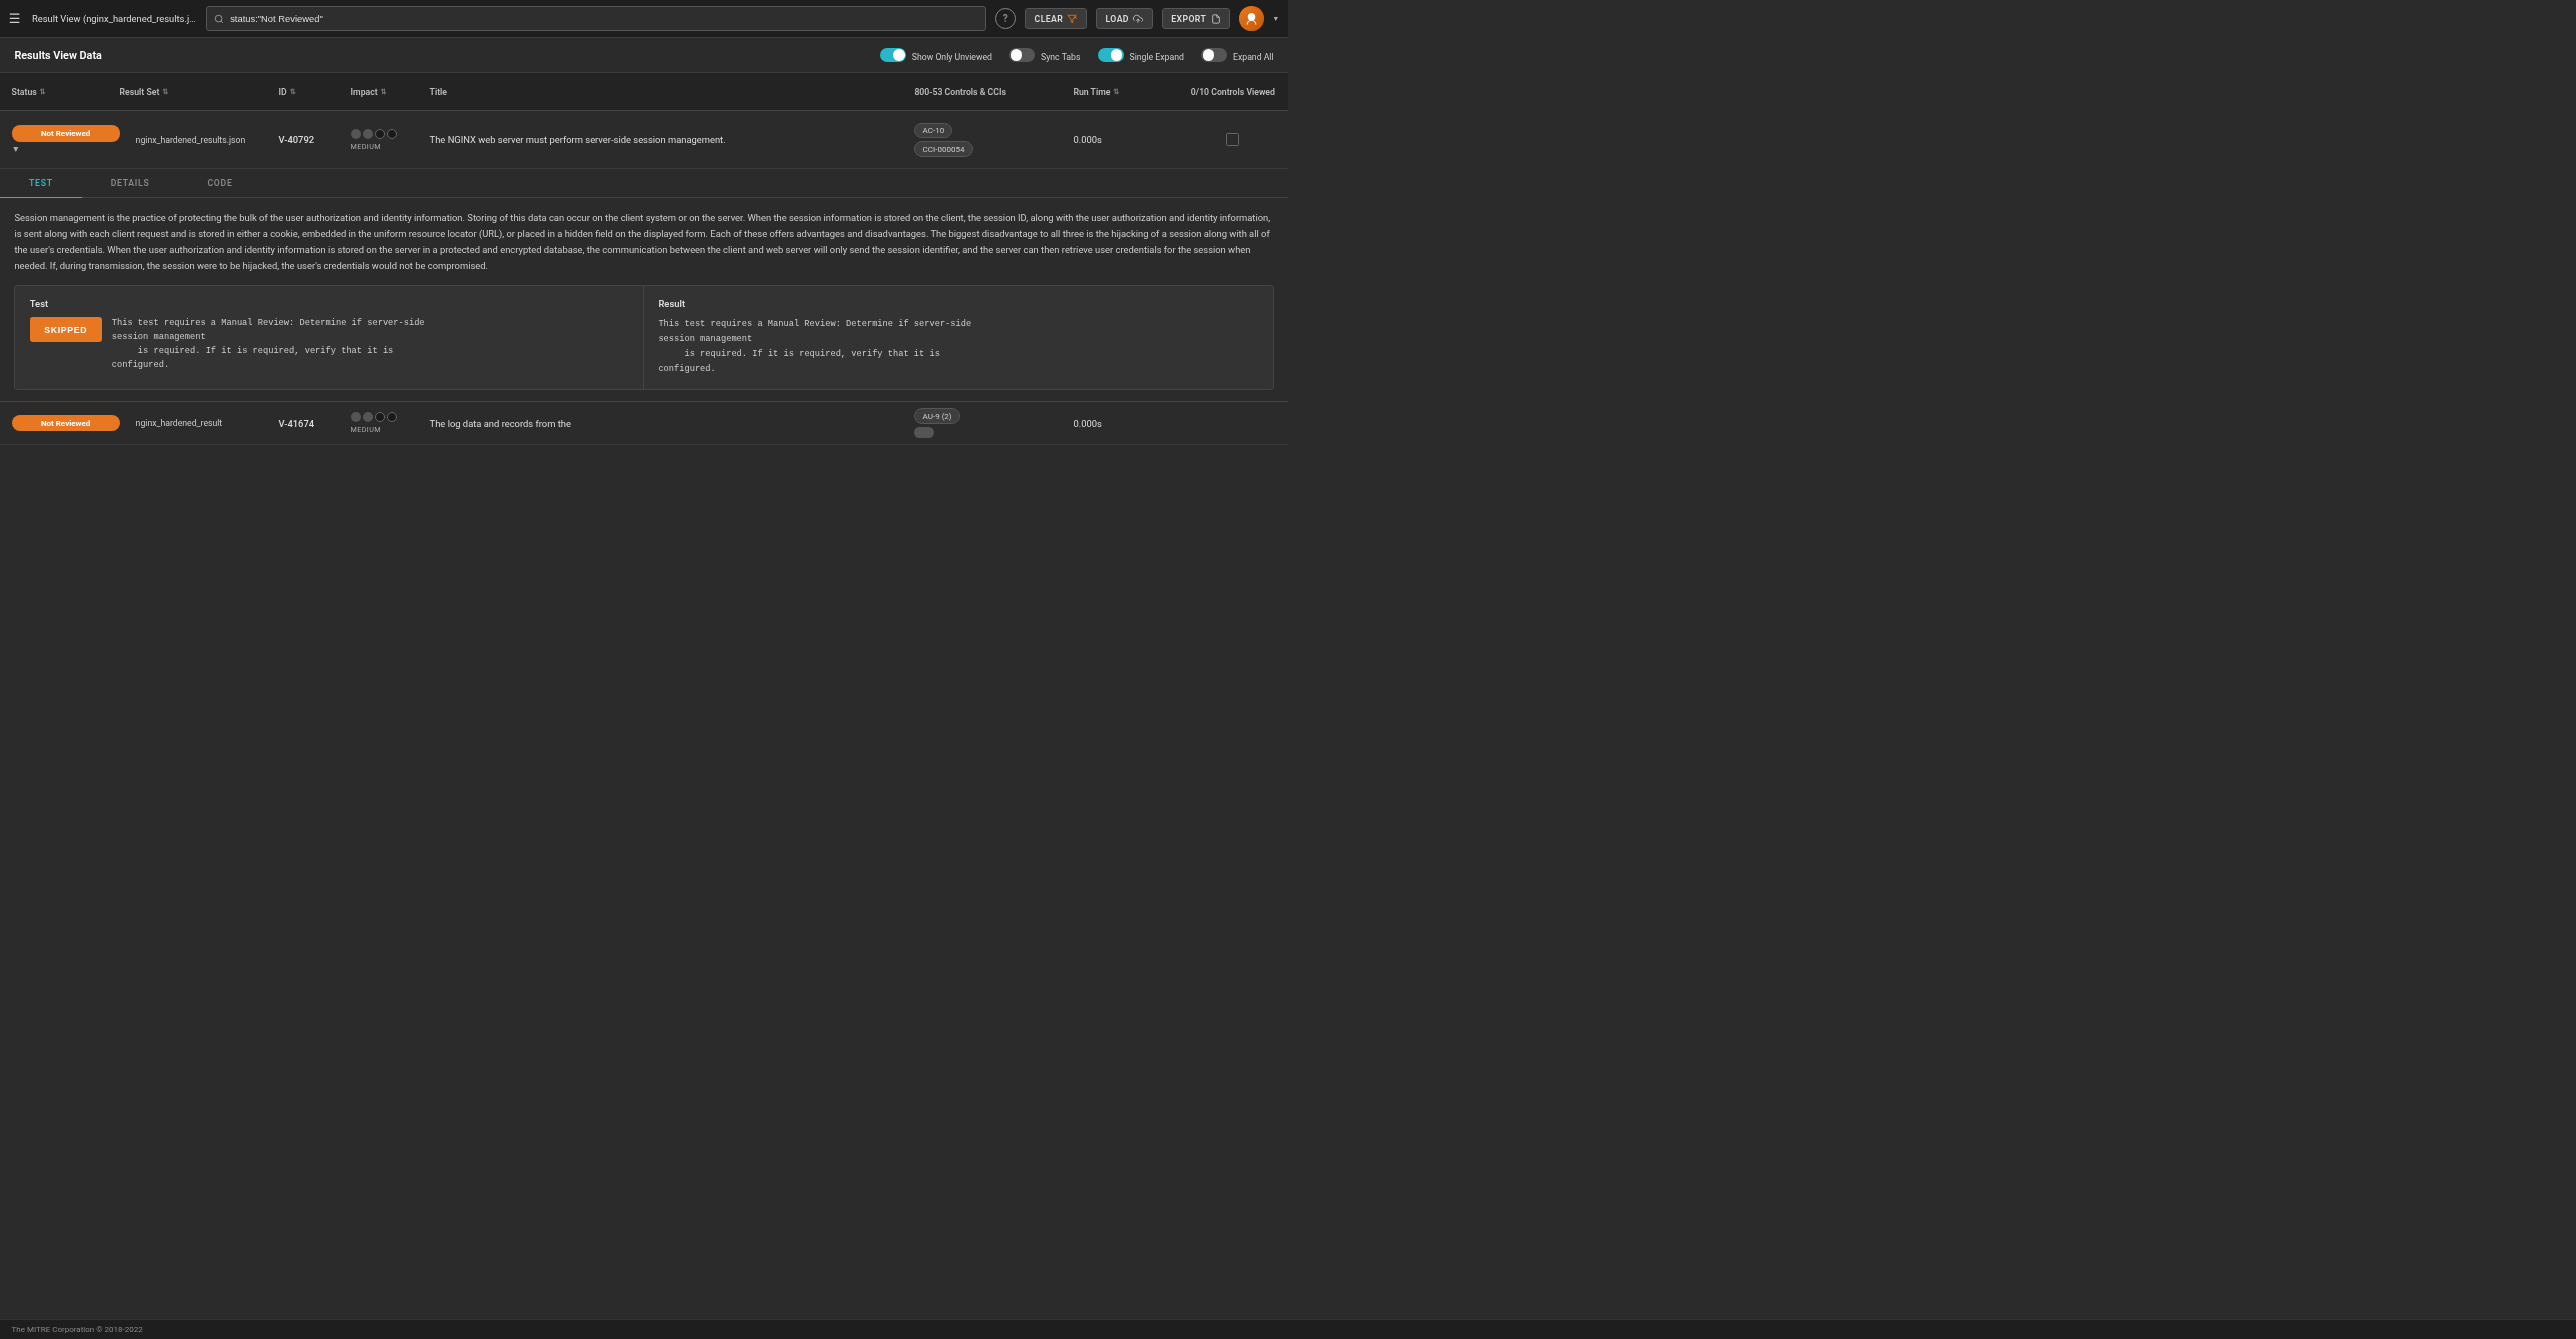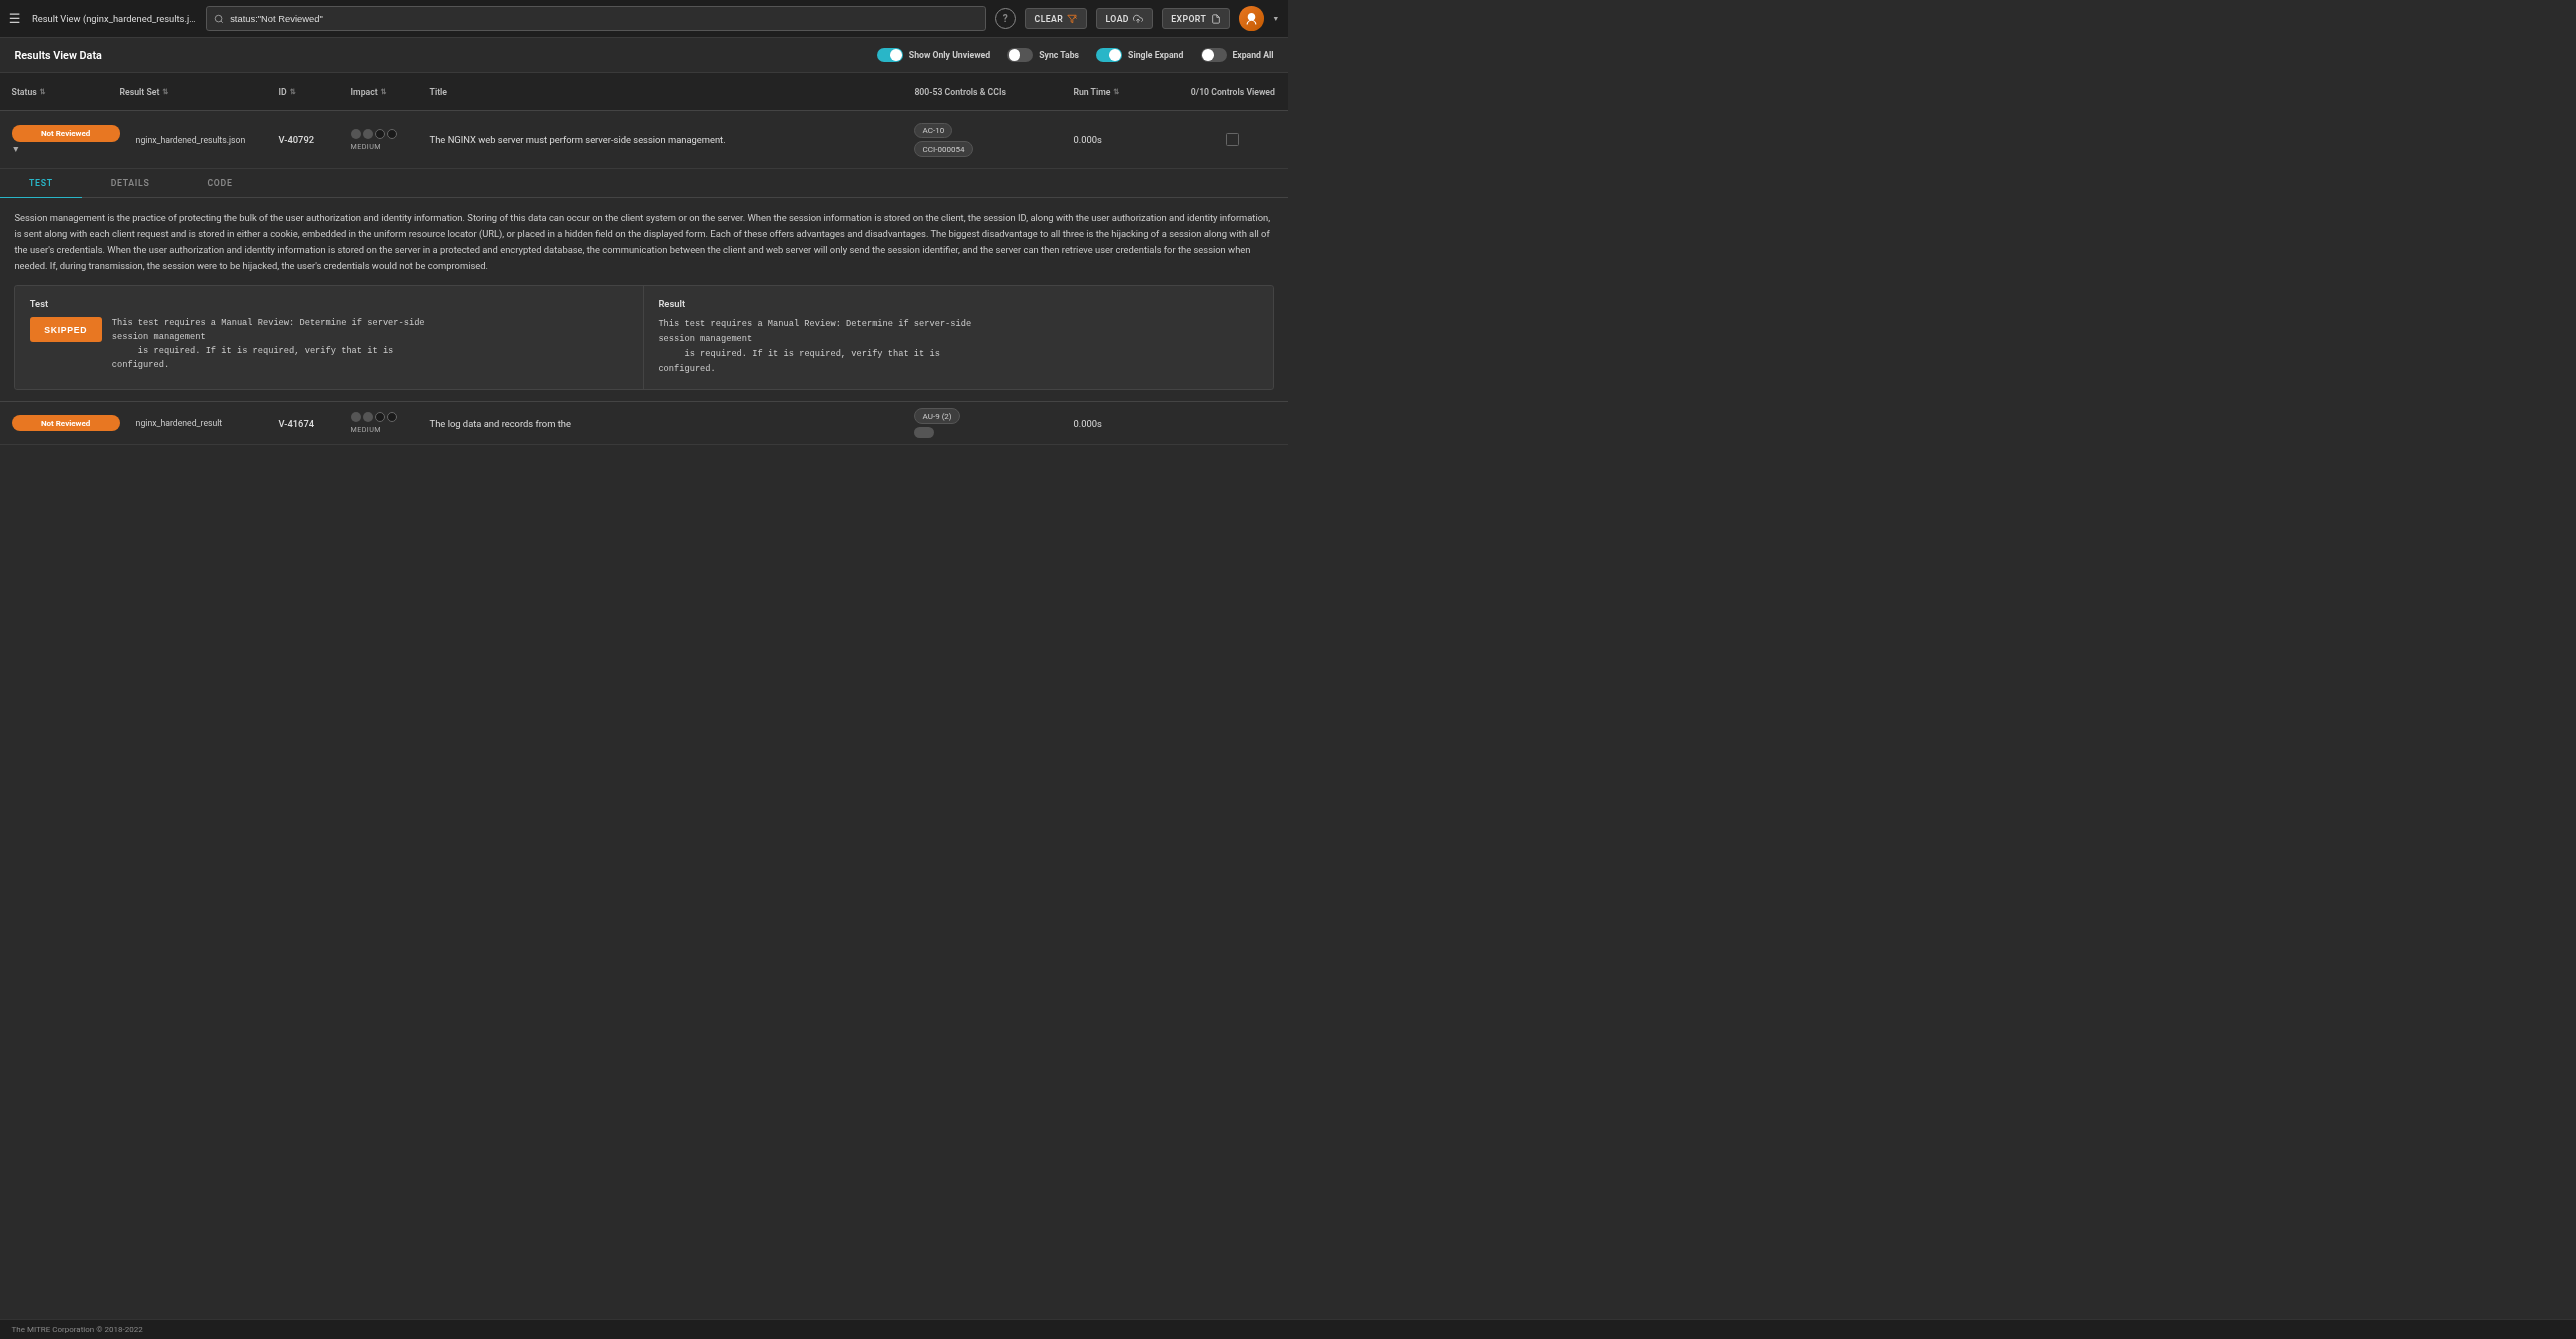--- a/index.html
+++ b/index.html
@@ -112,23 +112,22 @@
       font-weight: 600;
       color: #fff;
     }
     .results-header-controls {
       display: flex;
       align-items: center;
       gap: 17.3px;
     }
     .toggle-control {
       display: flex;
-      align-items: center;
+      align-items: flex-end;
       gap: 5.8px;
-      font-weight: bold;
     }
     .toggle-label {
       font-size: 8.7px;
       color: #ccc;
     }
     .toggle-switch {
       width: 26px;
       height: 14.4px;
       border-radius: 7.2px;
       position: relative;

